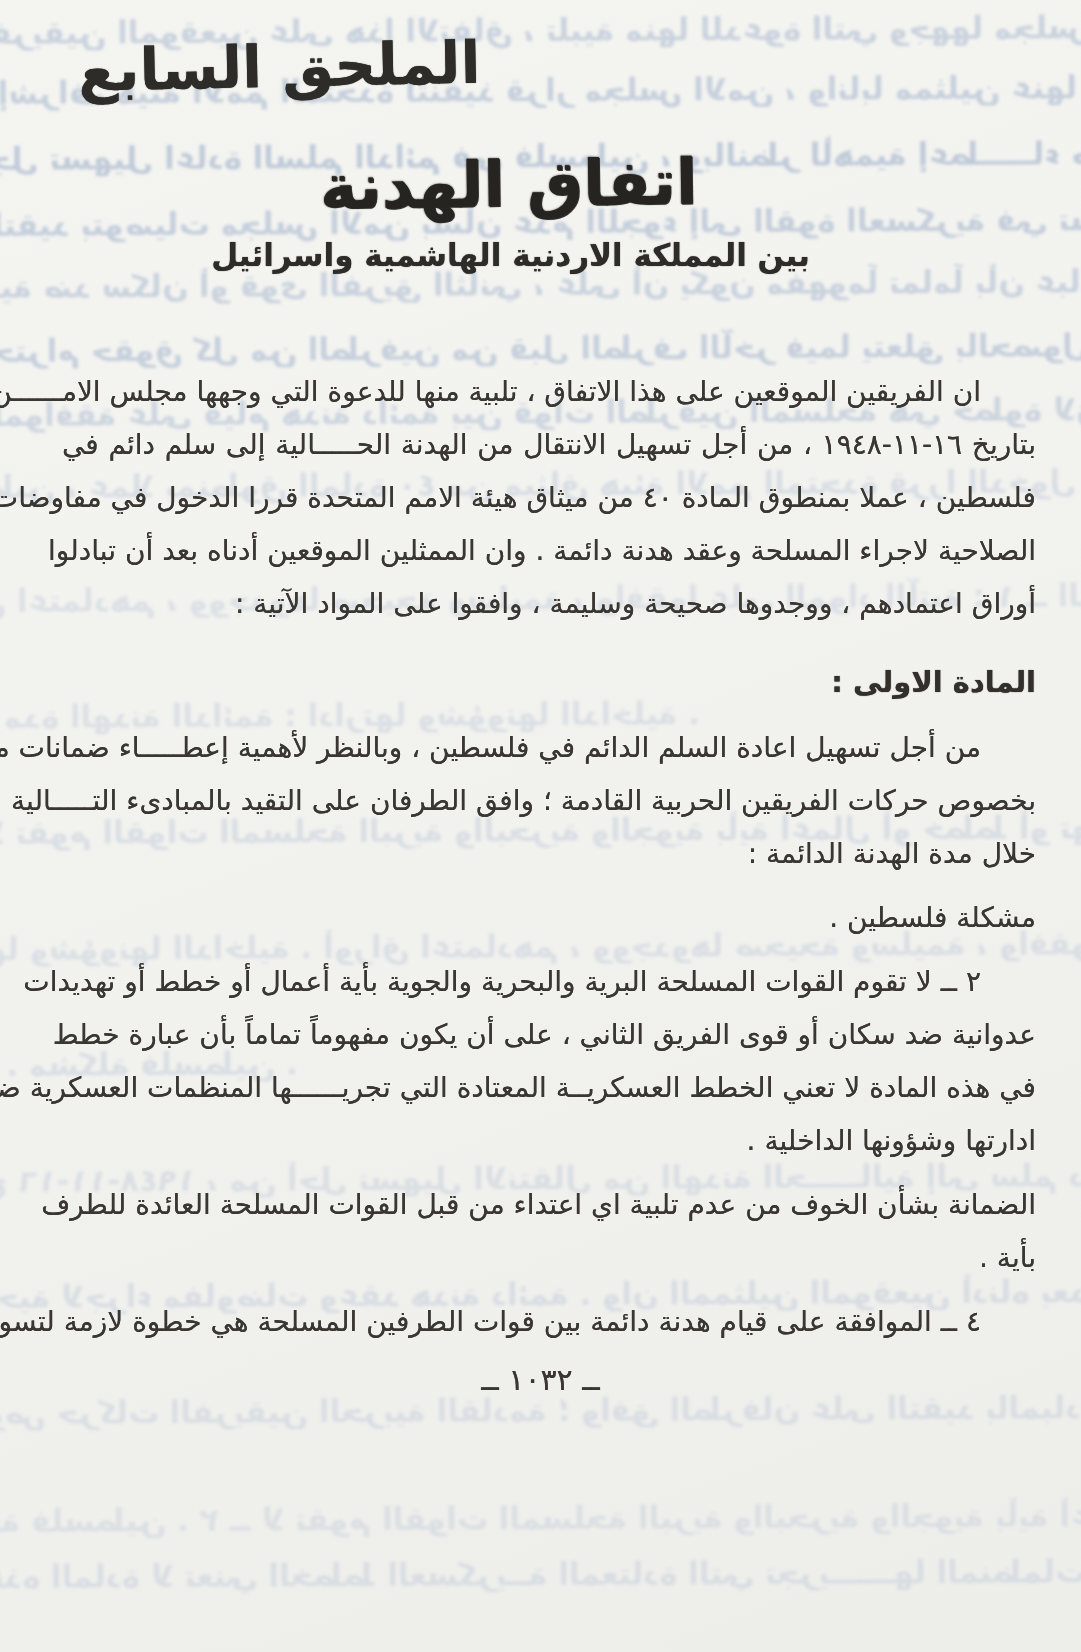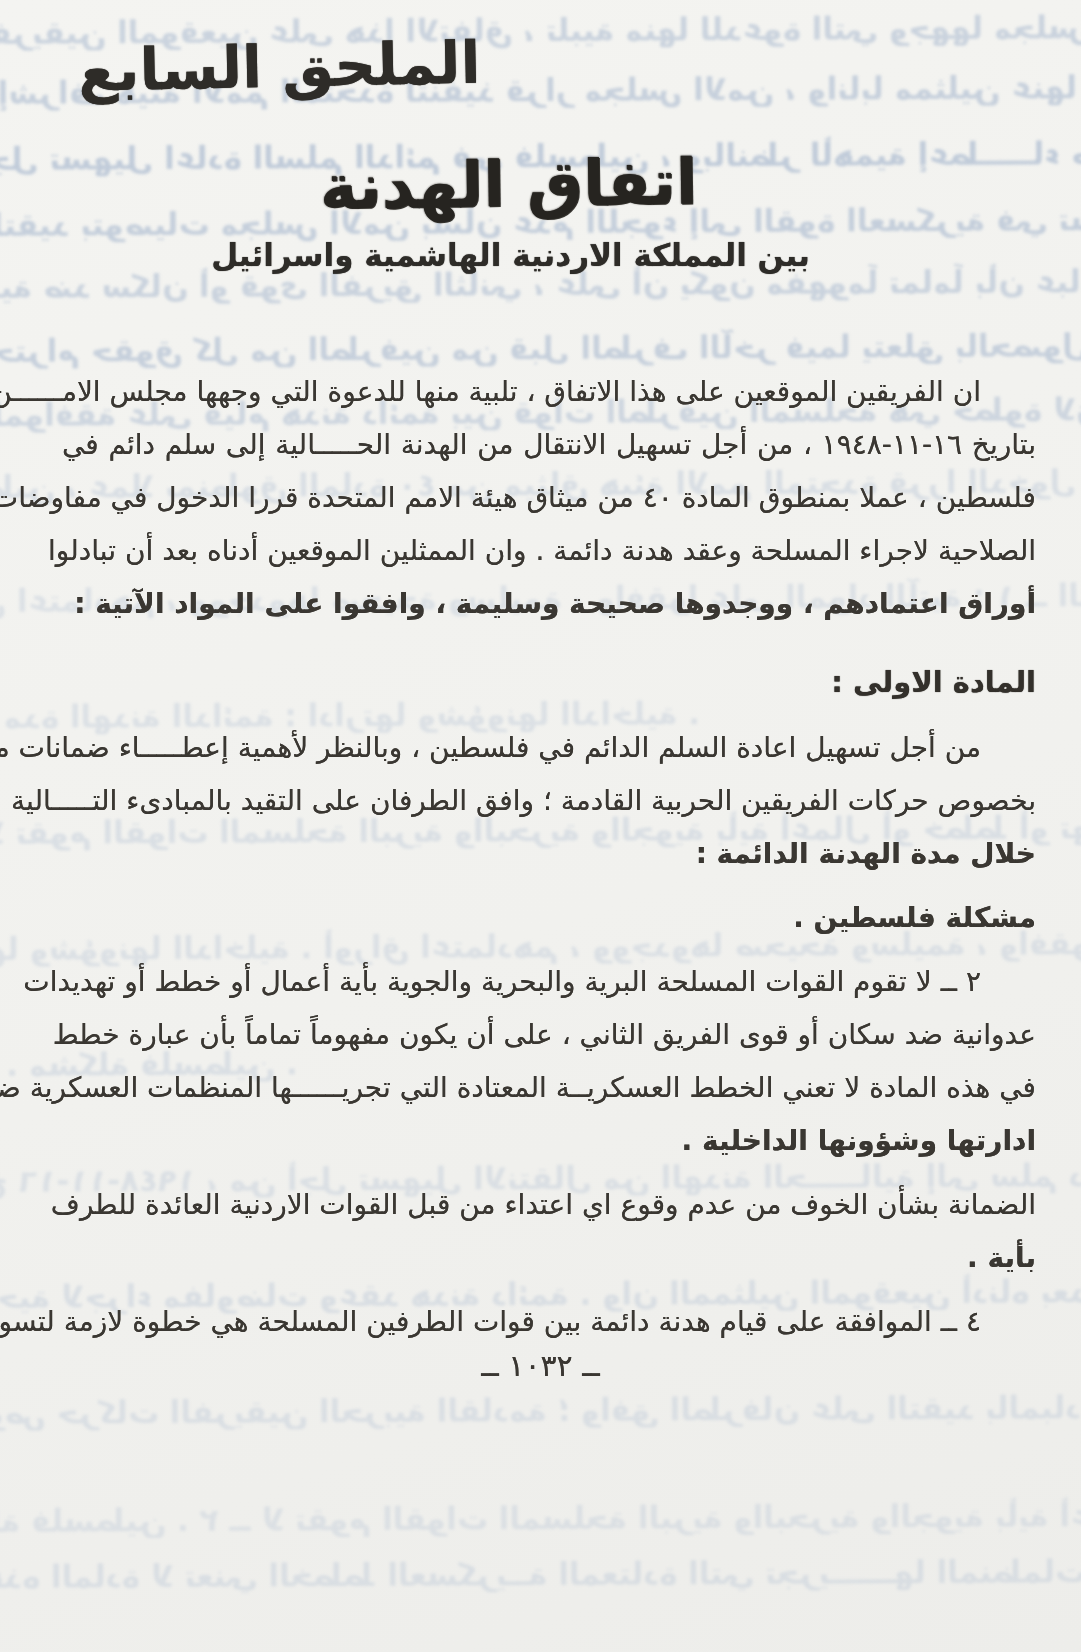--- a/index.html
+++ b/index.html
@@ -51,32 +51,33 @@
     padding:0 45px 0 62px;
     font-size:28px;color:#3a3732;
     text-shadow:0 0 .6px #4a463f;
   }
   .line{
     line-height:53px;
     text-align:justify;
     text-align-last:justify;
     white-space:nowrap;
   }
-  .line.last{text-align-last:right;font-weight:bold;}
+  .line.last{text-align-last:right;}
   .line.ind{padding-right:55px;}
   .para{margin:0;}
   .para + .para{margin-top:11px;}
   .article-heading{
     margin-top:26px;
     line-height:53px;
     font-size:29px;font-weight:bold;color:#33302b;
     text-shadow:0 0 1px #33302b;
   }
   .article-heading + .para{margin-top:12px;}
   .page-number{
+    margin-top:14px;
     text-align:center;
     font-size:30px;color:#3a3732;
     letter-spacing:2px;
     text-shadow:0 0 .6px #4a463f;
   }
 </style>
 </head>
 <body>
 
 <div class="page">
@@ -133,21 +134,21 @@
       </div>
 
       <div class="para">
         <div class="line ind">٢ ــ لا تقوم القوات المسلحة البرية والبحرية والجوية بأية أعمال أو خطط أو تهديدات</div>
         <div class="line">عدوانية ضد سكان أو قوى الفريق الثاني ، على أن يكون مفهوماً تماماً بأن عبارة  خطط</div>
         <div class="line">في هذه المادة لا تعني الخطط العسكريــة المعتادة التي تجريــــــها المنظمات العسكرية ضمن</div>
         <div class="line last">ادارتها وشؤونها الداخلية .</div>
       </div>
 
       <div class="para">
-        <div class="line">الضمانة بشأن الخوف من عدم وقوع اي اعتداء من قبل القوات الاردنية العائدة للطرف</div>
+        <div class="line">الضمانة بشأن الخوف من عدم تلبية اي اعتداء من قبل القوات المسلحة العائدة للطرف</div>
         <div class="line last">بأية .</div>
       </div>
 
       <div class="para">
         <div class="line ind">٤ ــ الموافقة على قيام هدنة دائمة بين قوات الطرفين المسلحة هي خطوة لازمة  لتسوية</div>
       </div>
 
     </div>
 
     <div class="page-number">ــ ١٠٣٢ ــ</div>

